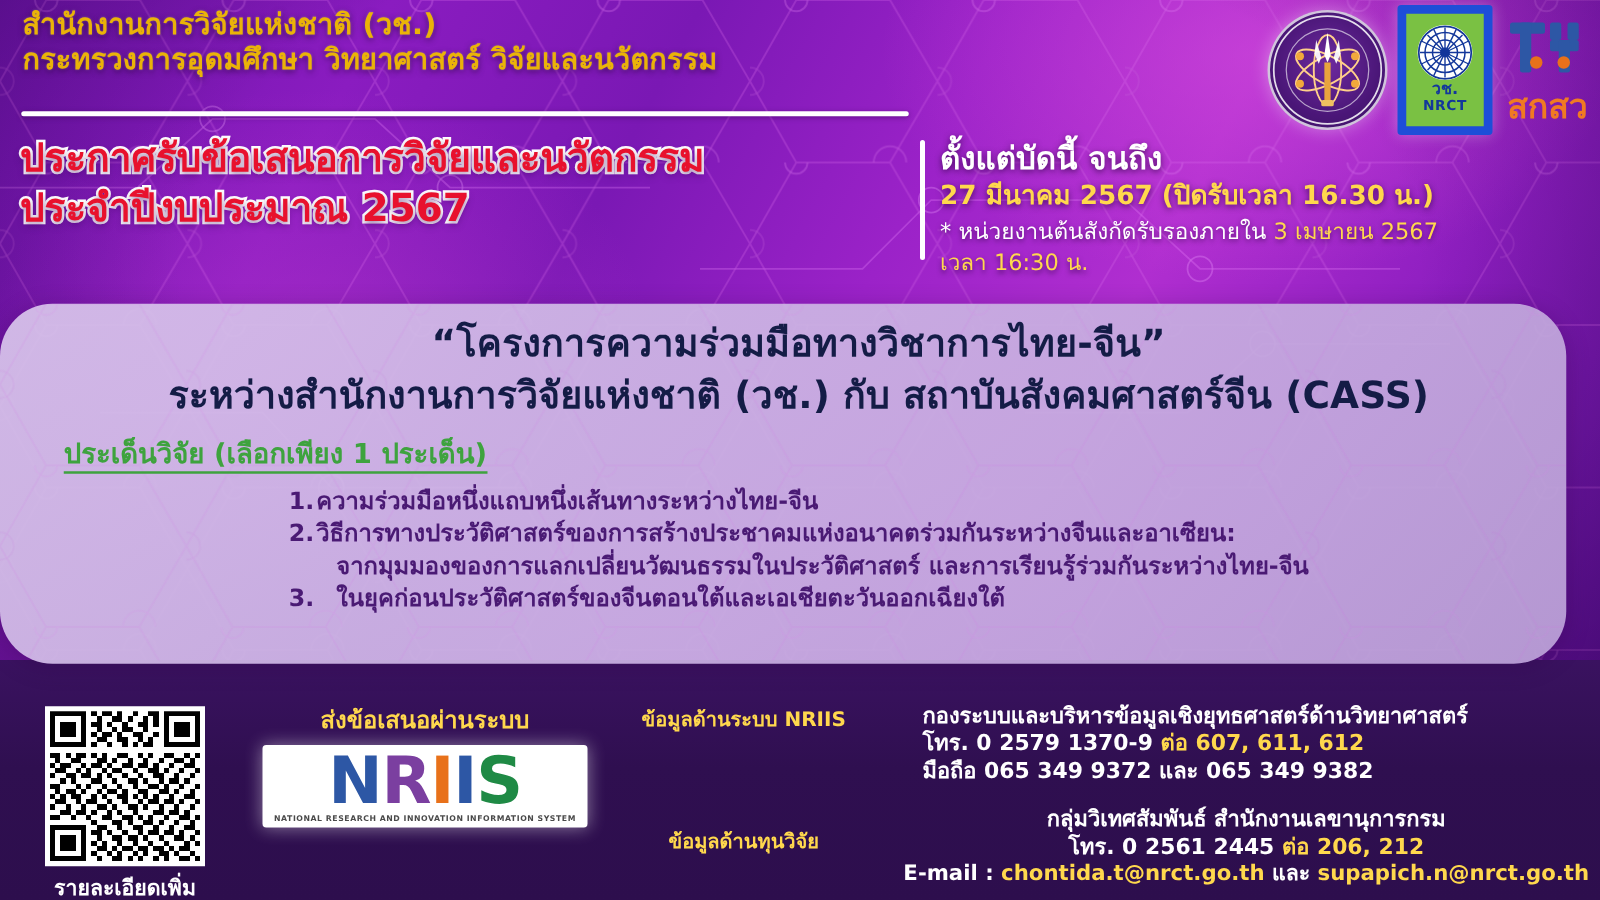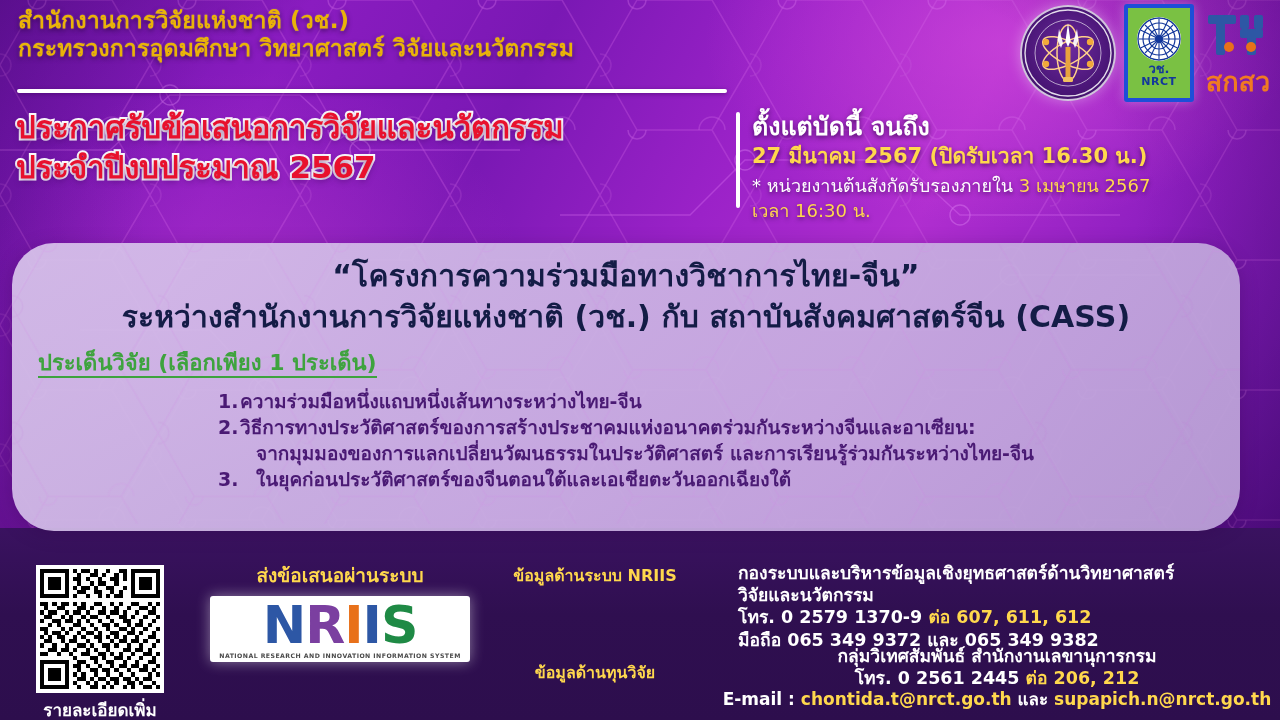--- a/index.html
+++ b/index.html
@@ -46,21 +46,21 @@
   
   .logos{position:absolute;right:6px;top:4px;display:flex;align-items:center;gap:8px;}
   .logo-mhesi{
     width:92px;height:92px;border-radius:50%;
     background:radial-gradient(circle at 50% 45%, #6d2a9e 0%, #4a1677 62%, #3a1060 100%);
     border:2px solid rgba(255,255,255,.75);
     box-shadow:0 0 14px rgba(255,255,255,.35);
     position:relative;overflow:hidden;
   }
   .logo-nrct{
-    width:62px;height:90px;background:#7ac143;border:4px solid #1d4ed8;border-radius:3px;
+    width:62px;height:90px;background:#7ac143;border:7px solid #1d4ed8;border-radius:3px;
     box-shadow:0 0 12px rgba(255,255,255,.3);
     display:flex;flex-direction:column;align-items:center;justify-content:center;gap:1px;
     position:relative;overflow:hidden;
   }
   .nrct-wheel{width:44px;height:44px;border-radius:50%;background:#fff;position:relative;overflow:hidden;}
   .nrct-th{font-size:13px;font-weight:bold;color:#13379b;line-height:1;}
   .nrct-en{font-size:11px;font-weight:bold;color:#13379b;line-height:1.1;letter-spacing:.5px;}
   .logo-ipst{width:72px;height:92px;position:relative;}
 
   
@@ -75,25 +75,26 @@
   .vdiv{position:absolute;left:736px;top:112px;width:4px;height:96px;background:#fff;border-radius:2px;}
   .deadline{position:absolute;left:752px;top:112px;width:520px;}
   .dl-1{font-size:25px;font-weight:bold;color:#fff;line-height:1.22;text-shadow:0 2px 5px rgba(40,0,60,.7);white-space:nowrap;}
   .dl-2{font-size:21px;font-weight:bold;color:#ffd84d;line-height:1.3;text-shadow:0 2px 5px rgba(40,0,60,.7);white-space:nowrap;}
   .dl-note{font-size:18px;color:#fff;line-height:1.38;margin-top:4px;text-shadow:0 2px 4px rgba(40,0,60,.6);white-space:nowrap;}
   .dl-note .hl{color:#ffd84d;}
   .dl-note2{font-size:18px;color:#ffd84d;line-height:1.3;text-shadow:0 2px 4px rgba(40,0,60,.6);}
 
   
   .panel{
-    position:absolute;left:12px;top:243px;width:1228px;height:288px;
+    position:absolute;left:0;top:243px;width:1228px;height:288px;
     border-radius:42px;
     background:linear-gradient(135deg, rgba(216,196,235,.93) 0%, rgba(205,182,228,.93) 38%, rgba(196,170,222,.93) 70%, rgba(188,162,216,.93) 100%);
     box-shadow:0 3px 18px rgba(45,0,70,.28);
     overflow:hidden;
+    padding-left:25px;
   }
   .panel-net{position:absolute;inset:0;opacity:.18;}
   .panel-inner{position:relative;padding:14px 26px 0;}
   .ptitle1{
     text-align:center;font-size:30px;font-weight:bold;color:#141c46;line-height:1.26;
     letter-spacing:.2px;
   }
   .ptitle2{
     text-align:center;font-size:30px;font-weight:bold;color:#141c46;line-height:1.28;
     margin-top:3px;letter-spacing:.1px;
@@ -531,21 +532,20 @@
     </div>
   </div>
 
   <div class="labels">
     <div class="lbl">ข้อมูลด้านระบบ NRIIS</div>
     <div class="lbl second">ข้อมูลด้านทุนวิจัย</div>
   </div>
 
   <div class="contact1">
     <div class="cl">กองระบบและบริหารข้อมูลเชิงยุทธศาสตร์ด้านวิทยาศาสตร์</div>
-    <div class="cl">วิจัยและนวัตกรรม</div>
     <div class="cl"><span>โทร. 0 2579 1370-9 </span><span class="hl">ต่อ 607, 611, 612</span></div>
     <div class="cl">มือถือ 065 349 9372 และ 065 349 9382</div>
   </div>
 
   <div class="contact2">
     <div class="cl center">กลุ่มวิเทศสัมพันธ์ สำนักงานเลขานุการกรม</div>
     <div class="cl center"><span>โทร. 0 2561 2445 </span><span class="hl">ต่อ 206, 212</span></div>
     <div class="cl small center"><span>E-mail : </span><span class="hl">chontida.t@nrct.go.th</span><span> และ </span><span class="hl">supapich.n@nrct.go.th</span></div>
   </div>
 

